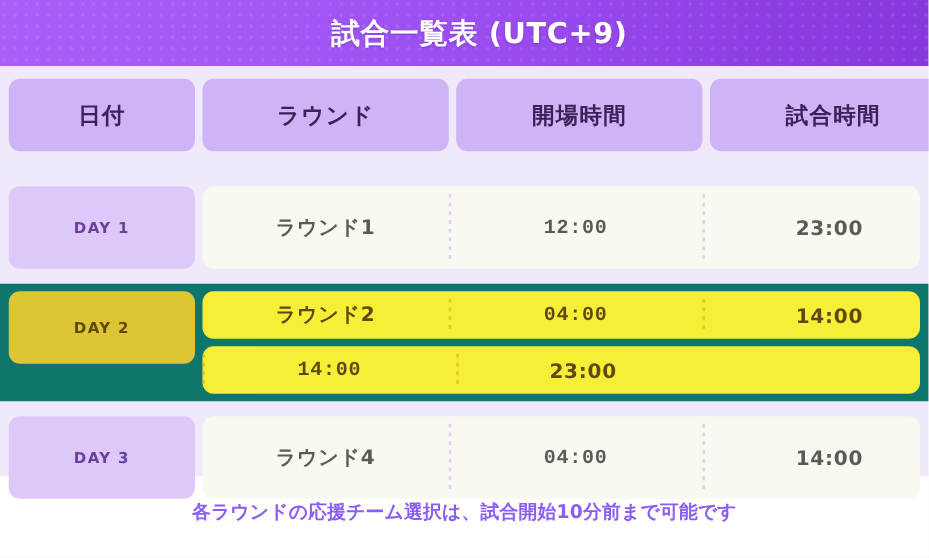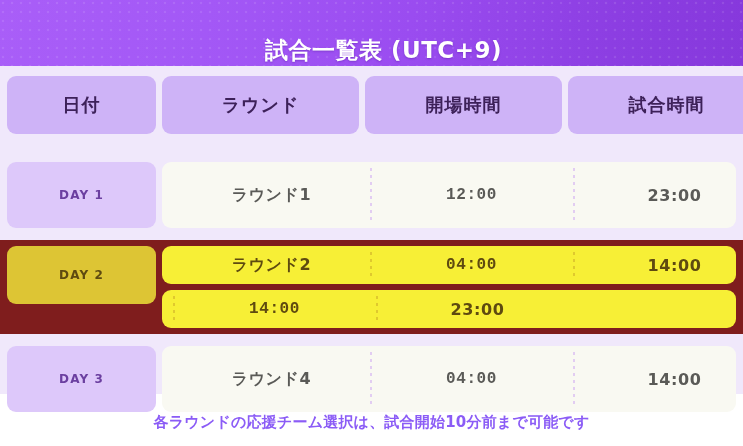--- a/index.html
+++ b/index.html
@@ -18,26 +18,26 @@
     position: relative;
     width: 743px;
     height: 446px;
     background: #ffffff;
     overflow: hidden;
   }
 
   
   .banner {
     position: relative;
-    height: 66px;
+    height: 53px;
     background:
       radial-gradient(circle at 3px 3px, rgba(255,255,255,0.10) 1.4px, transparent 1.6px) 0 0 / 9px 9px,
       linear-gradient(100deg, #a95ef8 0%, #a358f6 28%, #9a4cf0 55%, #8c3ee2 82%, #8638dc 100%);
     display: flex;
-    align-items: flex-end;
+    align-items: center;
     justify-content: center;
     padding-left: 24px;
   }
   .banner-title {
     color: #ffffff;
     font-size: 23px;
     font-weight: bold;
     letter-spacing: 0.5px;
     text-shadow: 0 1px 2px rgba(70,20,140,0.35);
     white-space: nowrap;
@@ -93,21 +93,21 @@
 
   
   .block {
     position: relative;
     padding: 0 7px;
     box-sizing: border-box;
     display: flex;
     margin-bottom: 12px;
   }
   .block.highlight {
-    background: #7f1d1d;
+    background: #0f766e;
     padding: 6px 7px;
     margin-bottom: 12px;
   }
 
   .day-cell {
     flex: 0 0 149px;
     width: 149px;
     border-radius: 9px;
     display: flex;
     align-items: center;
@@ -134,21 +134,20 @@
     min-width: 0;
   }
 
   .data-row {
     position: relative;
     display: flex;
     align-items: flex-end;
     border-radius: 9px;
     box-sizing: border-box;
     overflow: hidden;
-    padding-left: 11px;
   }
   .data-row.plain  { background: #f9f9f2; }
   .data-row.yellow { background: #f7ef36; }
 
   .cell {
     display: flex;
     align-items: center;
     justify-content: center;
     height: 100%;
     box-sizing: border-box;

